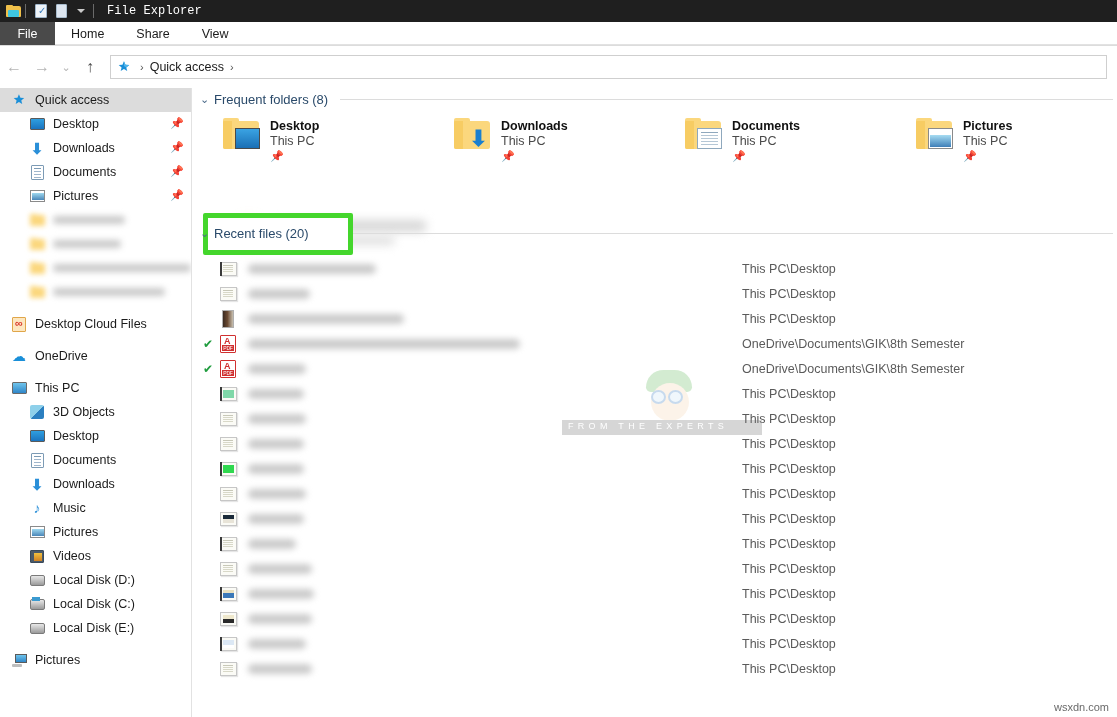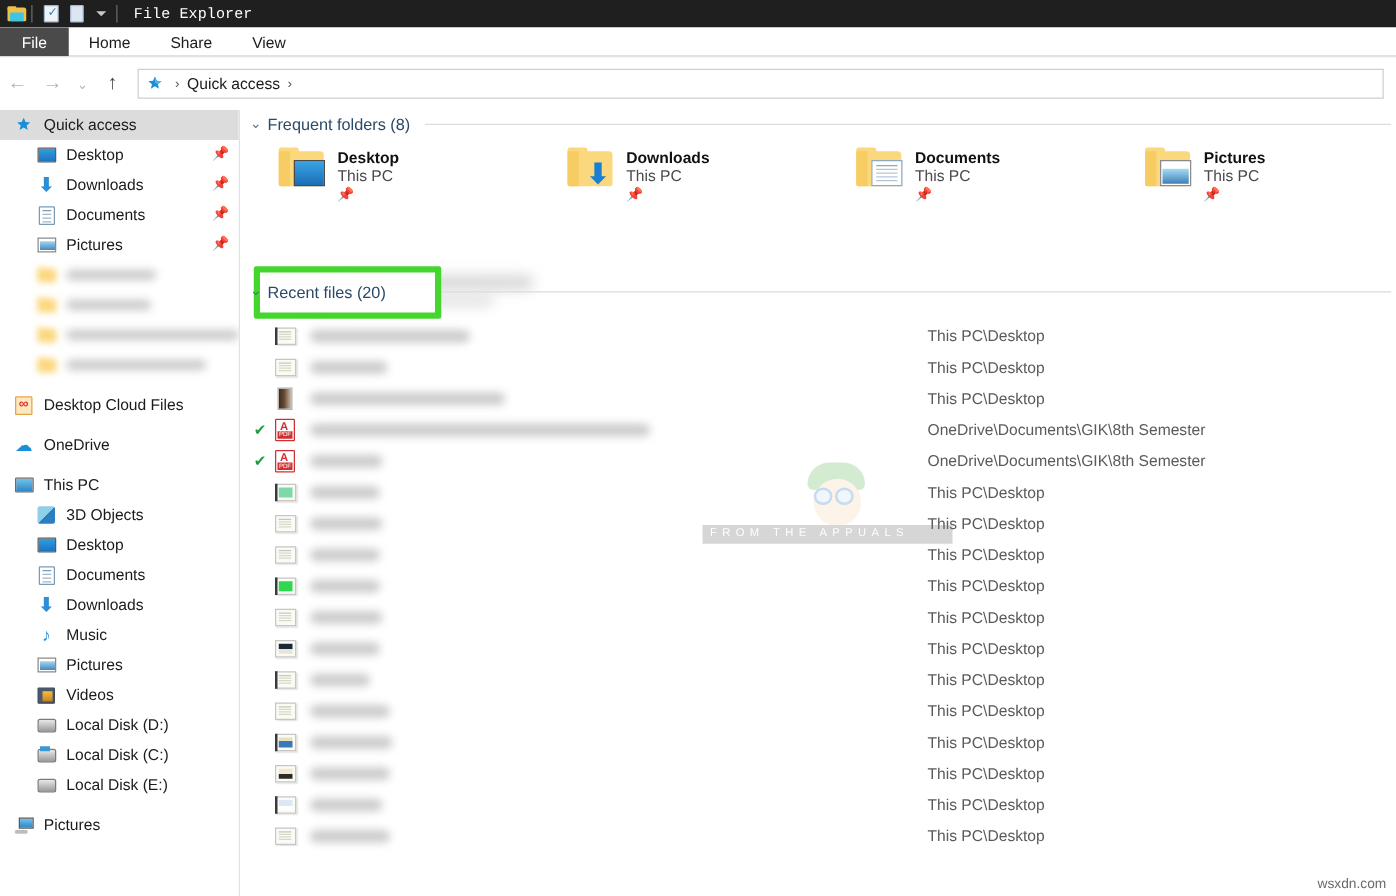--- a/index.html
+++ b/index.html
@@ -900,18 +900,18 @@
   </div>
 
   <div class="appuals">
     <div class="head">
       <span class="hair"></span>
       <span class="face"></span>
       <span class="glass l"></span>
       <span class="glass r"></span>
     </div>
     <div class="tagbar"></div>
-    <div class="tag">FROM THE APPUALS</div>
+    <div class="tag">FROM THE EXPERTS</div>
   </div>
 
   <div class="wsxdn">wsxdn.com</div>
 
 </div>
 
 </body></html>

